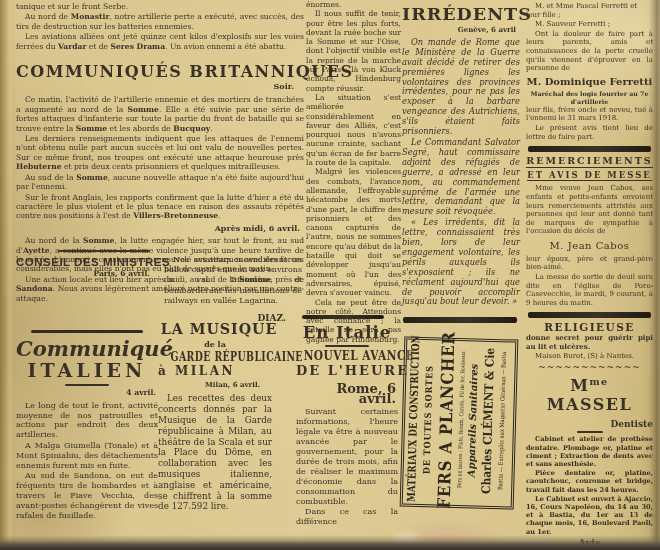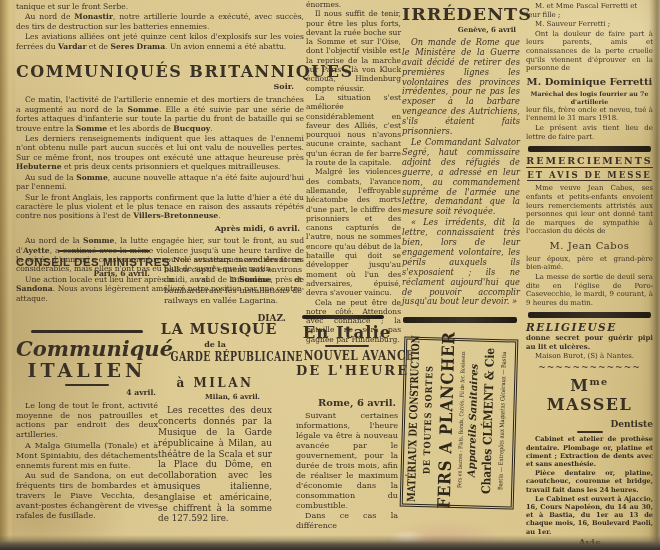--- a/index.html
+++ b/index.html
@@ -52,33 +52,33 @@
   .h-ital{font-weight:bold;font-size:19px;line-height:21px;letter-spacing:4px;text-align:center;}
   .mini-orn{width:44px;height:2px;background:#3a3126;margin:3px auto 2px;border-radius:1px;}
   #col-italien .date-r{margin-right:2px;}
   #col-italien p{margin-bottom:1px;}
 
   
   #col-musique{left:158px;top:321px;width:114px;font-size:8.8px;line-height:10.8px;}
   .h-mus1{font-weight:bold;font-size:15px;line-height:17px;text-align:center;letter-spacing:1px;white-space:nowrap;transform:scaleX(.95);}
   .h-mus2{font-weight:bold;font-size:8px;text-align:center;margin-top:1px;}
   .h-mus3{font-weight:bold;font-size:12px;line-height:14px;text-align:center;letter-spacing:.5px;white-space:nowrap;transform:scaleX(.78);}
-  .h-mus4{font-weight:bold;font-size:12px;letter-spacing:2.5px;text-align:center;margin-top:14px;}
+  .h-mus4{font-weight:bold;font-size:12px;letter-spacing:2.5px;text-align:left;margin-top:2px;}
   #col-musique .date-r{font-size:7px;margin:3px 12px 3px 0;}
 
   
   #col-editorial{left:306px;top:0;width:95px;font-size:7.5px;line-height:9.3px;}
   #col-editorial p{margin-bottom:0;}
 
   
   #col-enitalie{left:296px;top:323px;width:102px;font-size:8px;line-height:10px;}
   .h-eni{font-weight:bold;font-size:16.5px;line-height:19px;text-align:center;letter-spacing:1px;white-space:nowrap;}
   .h-eni2{font-weight:bold;font-size:12.5px;line-height:14px;text-align:center;letter-spacing:.5px;white-space:nowrap;transform:scaleX(.85);}
   .h-eni3{font-weight:bold;font-size:13px;line-height:15px;text-align:center;letter-spacing:2px;white-space:nowrap;}
-  #col-enitalie .date-r{font-size:10px;margin:20px 2px 3px 0;}
+  #col-enitalie .date-r{font-size:13px;margin:6px 2px 3px 0;}
 
   
   #col-irredents{left:402px;top:4px;width:118px;font-size:8.3px;line-height:9.9px;}
   .h-irr{font-weight:bold;font-size:17.5px;line-height:21px;text-align:left;letter-spacing:1px;white-space:nowrap;}
   #col-irredents .date-r{font-size:7px;margin:0 4px 3px 0;}
   .italic-art p{font-style:italic;margin-bottom:1px;}
   .bar{background:linear-gradient(90deg,#241f17,#3a3226 55%,#1f1a13);border-radius:2px;}
   #bar-irr{height:6px;margin:10px 3px 0 1px;}
 
   
@@ -100,37 +100,37 @@
   
   #col-right{left:526px;top:2px;width:127px;font-size:7px;line-height:8.6px;}
   #col-right p{margin-bottom:1px;}
   .name-c{text-align:center;font-weight:bold;font-size:10px;line-height:13px;margin:2px 0;}
   .name-serif{text-align:center;font-size:10px;line-height:13px;letter-spacing:.5px;margin:3px 0;}
   .tiny-c{text-align:center;font-size:6.3px;line-height:8px;}
   .bar-right{height:6px;margin:5px 2px;}
   .h-remer{width:fit-content;margin:0 auto 3px;text-align:center;font-weight:bold;letter-spacing:2px;border-bottom:1px solid #3a3126;padding-bottom:1px;white-space:nowrap;}
   .h-remer1{font-size:9.5px;}
   .h-remer2{font-size:8.5px;}
-  .h-relig{text-align:left;font-weight:bold;font-size:10.5px;letter-spacing:1.5px;margin:4px 0 2px;font-style:italic;}
+  .h-relig{text-align:center;font-weight:bold;font-size:10.5px;letter-spacing:1.5px;margin:4px 0 2px;}
   .bold-small{font-weight:bold;}
   .wavy{text-align:center;font-size:9px;letter-spacing:1px;color:#453b2c;margin:2px 0;}
   .h-massel{text-align:center;font-weight:bold;font-size:16px;line-height:18px;letter-spacing:1.5px;margin-top:1px;}
   .h-dent{text-align:right;font-weight:bold;font-size:9px;margin-top:6px;}
   .dent-body p{font-weight:bold;font-size:6.6px;line-height:8.2px;color:#352d21;margin-bottom:1px;}
   .h-avis{text-align:center;font-weight:bold;font-size:10px;margin:3px 0 1px;}
   sup{font-size:.6em;}
 </style>
 </head>
 <body>
 
 <div id="paper">
 
   <div id="col-wide" class="col just">
     <p>tanique et sur le front Serbe.</p>
-    <p class="ind"><span>Au nord de </span><b>Monastir</b><span>, notre artillerie lourde a exécuté, avec succès, des tirs de destruction sur les batteries ennemies.</span></p>
+    <p class="ind"><span>Au nord de </span><b>Monastir</b><span>, notre artillerie perte a exécuté, avec succès, des tirs de destruction sur les batteries ennemies.</span></p>
     <p class="ind"><span>Les aviations alliées ont jeté quinze cent kilos d'explosifs sur les voies ferrées du </span><b>Vardar</b><span> et de </span><b>Seres Drama</b><span>. Un avion ennemi a été abattu.</span></p>
     <div class="h-brit">COMMUNIQUÉS BRITANNIQUES</div>
     <div class="soir">Soir.</div>
     <p class="ind"><span>Ce matin, l'activité de l'artillerie ennemie et des mortiers de tranchées a augmenté au nord de la </span><b>Somme</b><span>. Elle a été suivie par une série de fortes attaques d'infanterie sur toute la partie du front de bataille qui se trouve entre la </span><b>Somme</b><span> et les abords de </span><b>Bucquoy</b><span>.</span></p>
     <p class="ind"><span>Les derniers renseignements indiquent que les attaques de l'ennemi n'ont obtenu nulle part aucun succès et lui ont valu de nouvelles pertes. Sur ce même front, nos troupes ont exécuté une attaque heureuse près </span><b>Hebuterne</b><span> et pris deux cents prisonniers et quelques mitrailleuses.</span></p>
     <p class="ind"><span>Au sud de la </span><b>Somme</b><span>, aucune nouvelle attaque n'a été faite aujourd'hui par l'ennemi.</span></p>
     <p class="ind"><span>Sur le front Anglais, les rapports confirment que la lutte d'hier a été du caractère le plus violent et le plus tenace en raison des assauts répétés contre nos positions à l'est de </span><b>Villers-Bretonneuse</b><span>.</span></p>
     <div class="apresmidi">Après midi, 6 avril.</div>
     <p class="ind"><span>Au nord de la </span><b>Somme</b><span>, la lutte engagée hier, sur tout le front, au sud d'</span><b>Ayette</b><span>, a continué avec la même violence jusqu'à une heure tardive de la soirée. L'ennemi a constamment renouvelé ses attaques avec des forces considérables, mais elles n'ont pas eu plus de succès que le matin.</span></p>
     <p class="ind"><span>Une action locale eut lieu hier après midi, au sud de la </span><b>Somme</b><span>, près de </span><b>Sandona</b><span>. Nous avons légèrement amélioré notre position par une contre-attaque.</span></p>

